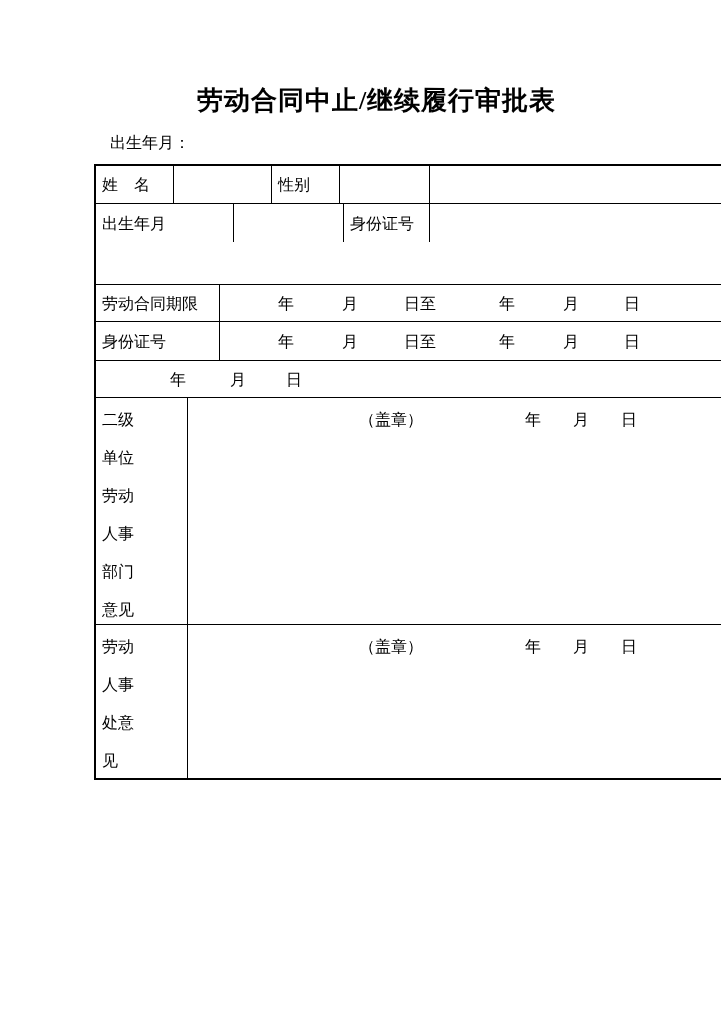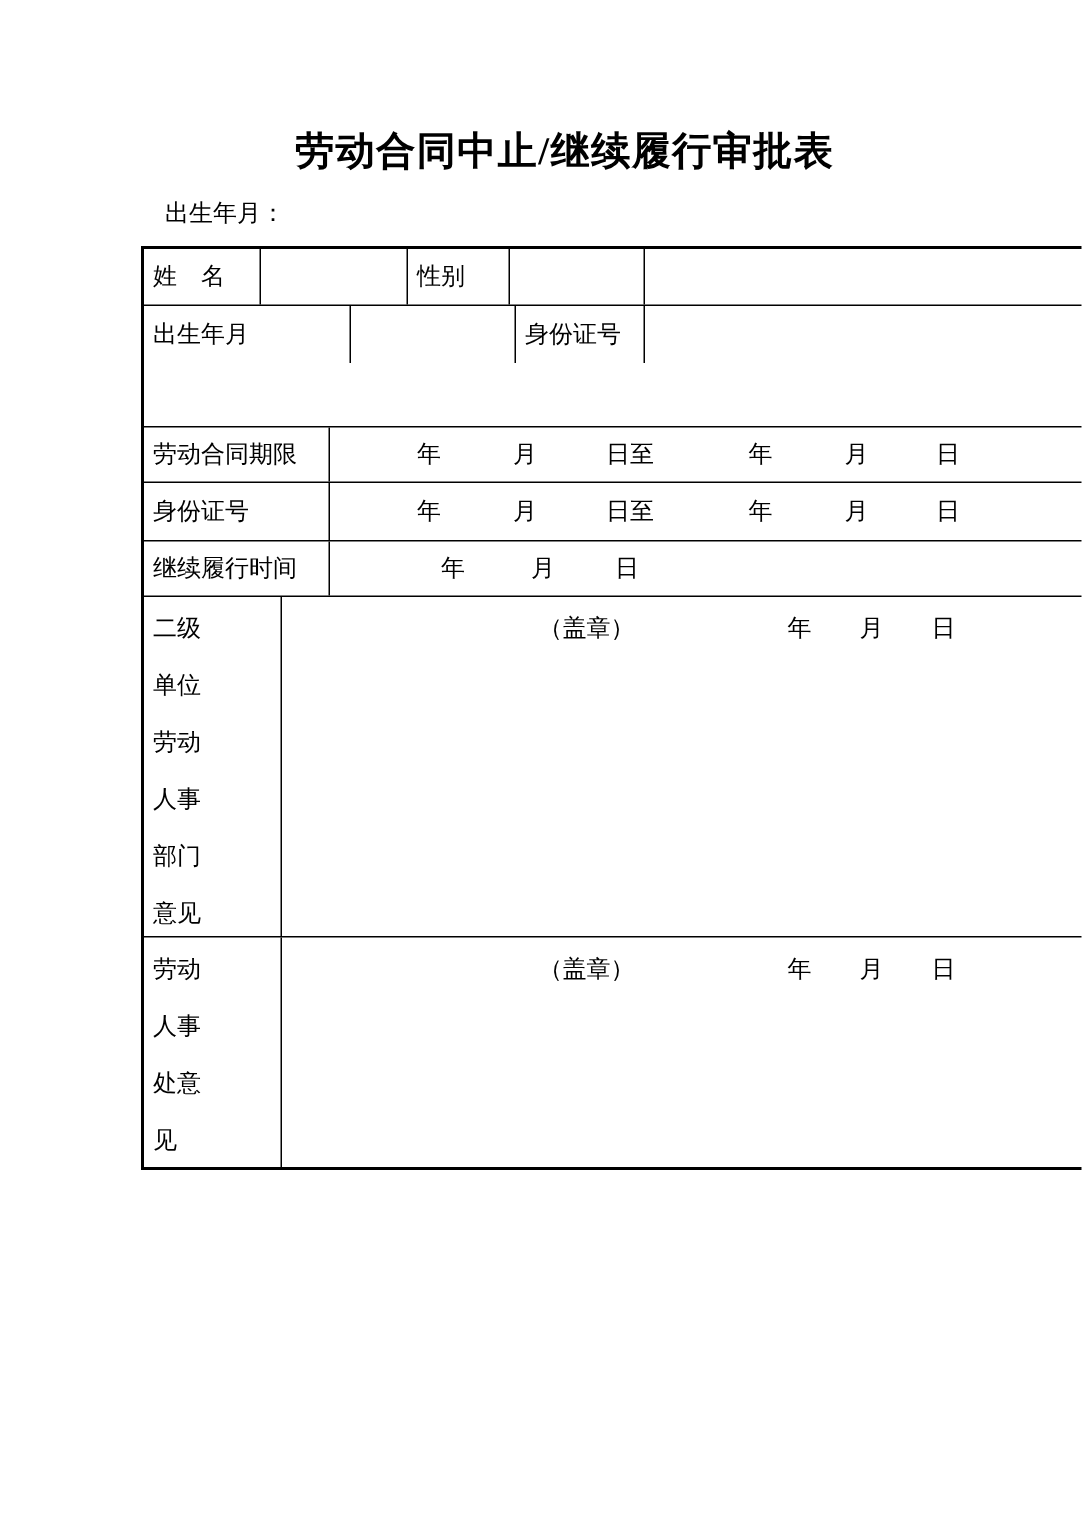--- a/index.html
+++ b/index.html
@@ -110,21 +110,20 @@
       <span>年</span>
       <span>月</span>
       <span>日至</span>
       <span>年</span>
       <span>月</span>
       <span>日</span>
     </div>
   </div>
 
   <div class="row r5">
-    <div class="cell lab w123">继续履行时间</div>
     <div class="cell grow tokens">
       <span>年</span>
       <span>月</span>
       <span>日</span>
     </div>
   </div>
 
 
   <div class="row r7">
     <div class="cell lab w55 stack">

